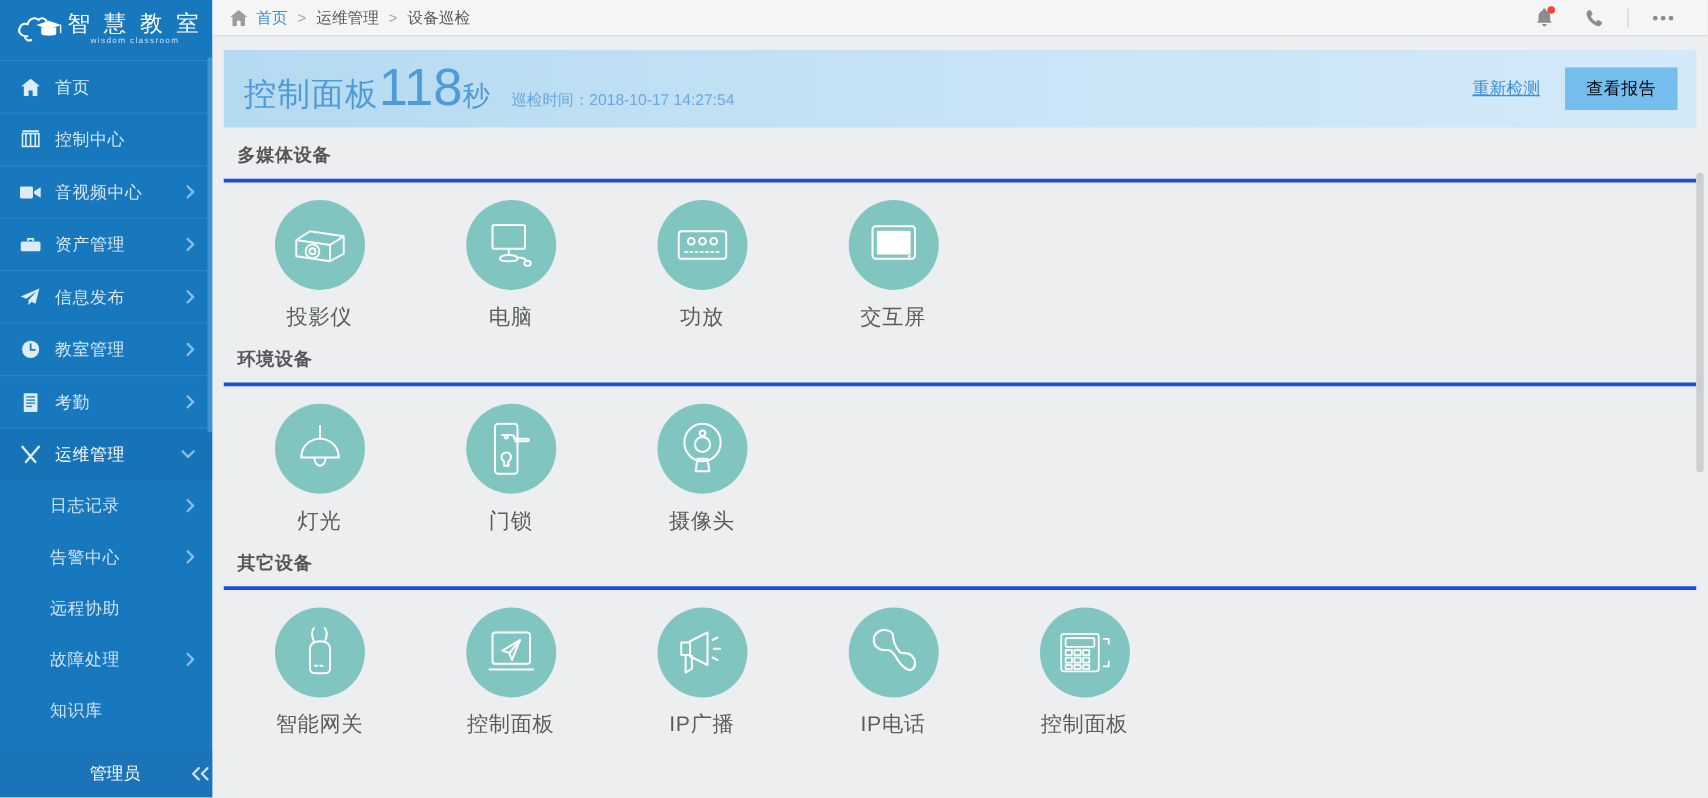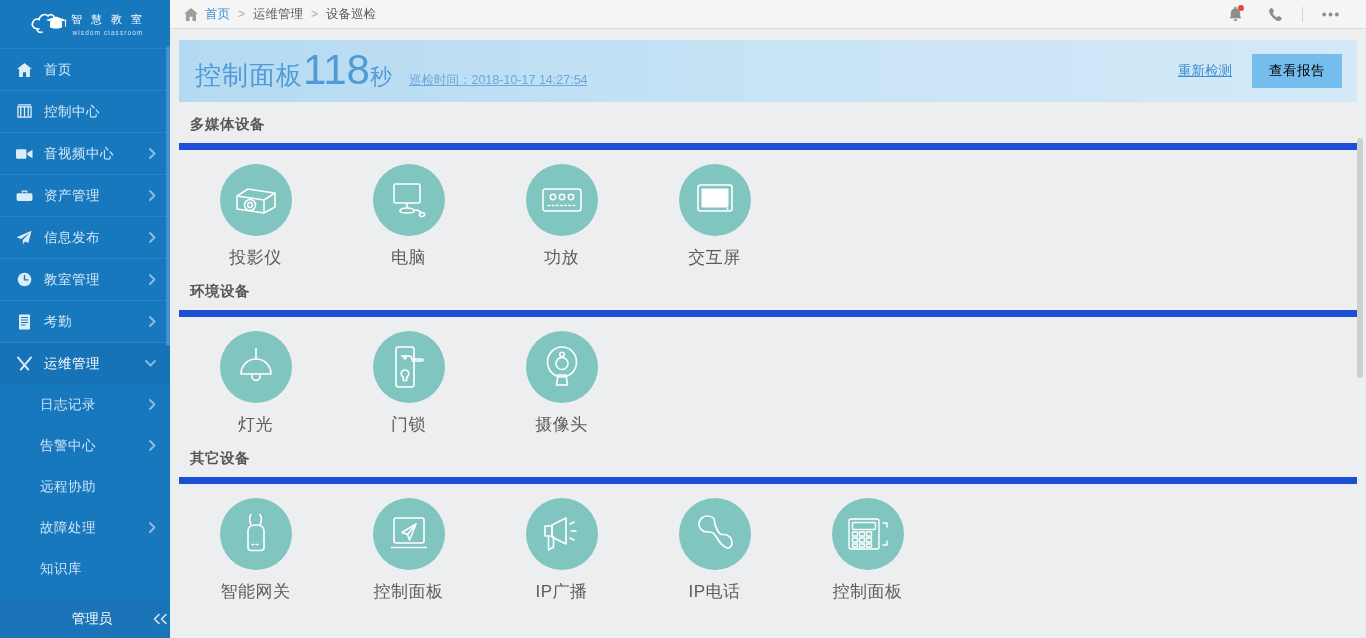--- a/index.html
+++ b/index.html
@@ -20,21 +20,21 @@
     overflow: hidden;
   }
   .logo-wrap {
     height: 48px;
     display: flex; align-items: center; justify-content: center;
     padding-left: 4px;
   }
   .logo-mark { width: 38px; height: 30px; position: relative; flex: 0 0 38px; }
   .logo-text { margin-left: 4px; }
   .logo-cn {
-    color: #ffffff; font-size: 11px; letter-spacing: 3px;
+    color: #ffffff; font-size: 18px; letter-spacing: 3px;
     font-weight: 500; line-height: 17px; white-space: nowrap;
   }
   .logo-en {
     color: #cfe3f4; font-size: 6.5px; letter-spacing: 1.1px;
     line-height: 9px; text-align: center; white-space: nowrap;
   }
 
   .menu { list-style: none; }
   .menu-item {
     height: 42px;
@@ -139,21 +139,21 @@
   .banner-left { display: flex; align-items: baseline; flex: 1; }
   .bn-title {
     color: #4f9ad9; font-size: 26px; letter-spacing: 1px;
     font-weight: 400;
   }
   .bn-num {
     color: #4f9ad9; font-size: 42px; font-weight: 300;
     line-height: 42px; letter-spacing: 0px;
   }
   .bn-unit { color: #4f9ad9; font-size: 22px; font-weight: 400; }
-  .bn-meta { color: #6aa8dd; font-size: 12.5px; margin-left: 17px; text-decoration: underline; }
+  .bn-meta { color: #6aa8dd; font-size: 12.5px; margin-left: 17px; }
   .banner-right { display: flex; align-items: center; }
   .bn-link {
     color: #3d8fd4; font-size: 13.5px; text-decoration: underline;
     cursor: pointer; margin-right: 20px;
   }
   .bn-btn {
     background: #74bdec; color: #000000; font-size: 13.5px;
     padding: 8px 17px; border: none; cursor: pointer;
     letter-spacing: 0.5px;
   }
@@ -161,21 +161,21 @@
   
   .content {
     flex: 1; overflow: hidden;
     padding: 0 9px 0 9px;
     position: relative;
   }
   .section { margin-top: 13px; }
   .section-head {
     font-size: 14.5px; color: #565656; font-weight: bold;
     padding: 0 0 9px 11px;
-    border-bottom: 7px solid #1d4ed8;
+    border-bottom: 3px solid #1d4ed8;
     letter-spacing: 0.5px;
   }
   .dev-row {
     display: flex;
     padding-top: 14px;
   }
   .dev-cell {
     width: 153px;
     display: flex; flex-direction: column; align-items: center;
     cursor: pointer;

